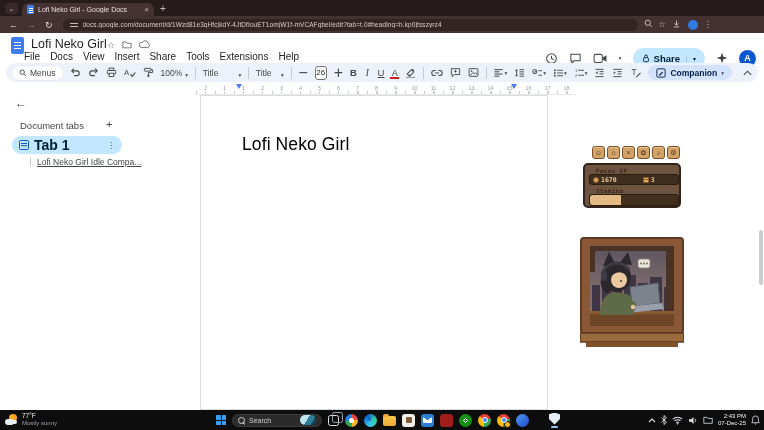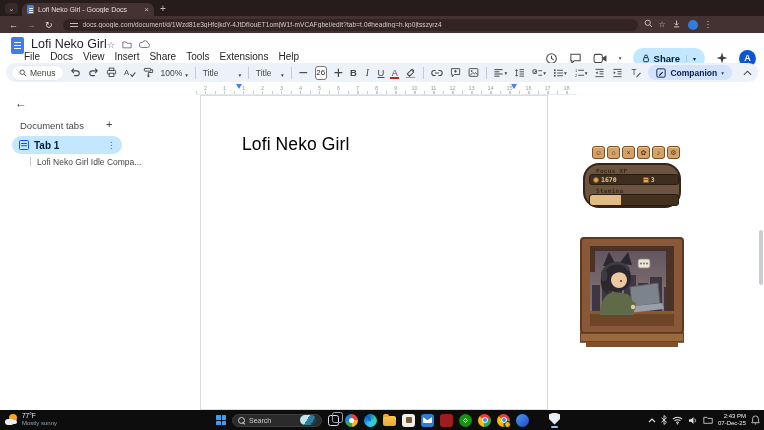--- a/index.html
+++ b/index.html
@@ -69,45 +69,45 @@
   #tb-collapse{margin-left:4px;}
 
   
   #back-arrow{left:15px;top:96px;font-size:12px;color:#444746;}
   #sb-title{left:20px;top:120px;font-size:9.5px;font-weight:400;color:#444746;}
   #sb-add{left:106px;top:118px;font-size:11px;color:#444746;}
   #tab-pill{left:12px;top:136px;width:110px;height:18px;background:#c2e7ff;border-radius:10px;
     display:flex;align-items:center;padding:0 7px;box-sizing:border-box;gap:5px;}
   #tab-pill-icon{width:8px;height:8px;border:1.2px solid #0b57d0;border-radius:1.5px;position:relative;}
   #tab-pill-icon::after{content:"";position:absolute;left:1px;top:2px;width:6px;height:1px;background:#0b57d0;box-shadow:0 2.2px 0 #0b57d0;}
-  #tab-pill-label{font-size:10px;font-weight:700;color:#001d35;flex:1;}
+  #tab-pill-label{font-size:14px;font-weight:700;color:#001d35;flex:1;}
   #tab-kebab{font-size:8px;color:#444746;}
   #outline-rail{left:30px;top:157px;width:1px;height:9px;background:#c4c7cc;}
-  #outline-item{left:37px;top:157px;font-size:8.5px;color:#444746;}
+  #outline-item{left:37px;top:157px;font-size:8.5px;color:#444746;text-decoration:underline;}
 
   
   #ruler{left:196px;top:84px;width:380px;height:10px;background:#fff;border-bottom:1px solid #e7e8eb;}
   #ruler-ticks{position:absolute;left:0;bottom:0;width:100%;height:3px;
     background:repeating-linear-gradient(to right,#c9ccd1 0 1px,transparent 1px 9.5px);}
   #ruler-nums{position:absolute;left:0;top:0;width:100%;display:flex;}
   #ruler-nums span{flex:0 0 19px;text-align:center;font-size:5.5px;color:#9aa0a6;line-height:8px;}
   .ruler-marker{top:84px;width:0;height:0;border-left:3px solid transparent;border-right:3px solid transparent;
     border-top:5px solid #4a7fe8;}
   #page{left:200px;top:95px;width:348px;height:315px;background:#fff;border:1px solid #dadce0;box-sizing:border-box;}
   #doc-heading{position:absolute;left:41px;top:37px;font-size:17.5px;color:#000;line-height:1.33;letter-spacing:.1px;}
   #doc-scrollbar{right:1px;top:230px;width:4px;height:55px;background:#c9cdd2;border-radius:2px;}
 
   
   #pix-buttons{left:592px;top:146px;display:flex;gap:2px;}
   .pix-btn{width:13px;height:13px;background:#d2a368;border:1.5px solid #7a4f28;border-radius:3px;
     box-sizing:border-box;display:flex;align-items:center;justify-content:center;
     box-shadow:inset 0 1px 0 #e9c894;}
   .pix-btn span{font-size:7px;line-height:7px;color:#5a3414;}
   #pix-panel{left:583px;top:163px;width:98px;height:45px;background:#6d5440;border:2px solid #33231a;
-    border-radius:16px;box-sizing:border-box;}
+    border-radius:5px;box-sizing:border-box;}
   #pix-panel-title{position:absolute;left:11px;top:2px;font-family:"DejaVu Sans Mono",monospace;
     font-size:6px;font-weight:700;color:#3a2817;letter-spacing:.3px;}
   #pix-value-bar{position:absolute;left:4px;top:9px;width:90px;height:11px;background:#3f2e1e;
     border:1px solid #291c10;border-radius:3px;display:flex;align-items:center;padding:0 3px;box-sizing:border-box;}
   .pix-coin{width:6px;height:6px;border-radius:50%;background:#dfa95c;border:1px solid #8a5f2a;box-sizing:border-box;}
   .pix-num{font-family:"DejaVu Sans Mono",monospace;font-size:6.5px;font-weight:700;color:#e7c693;margin-left:2px;}
   .pix-gift{width:6px;height:6px;background:#dfa95c;border:1px solid #8a5f2a;border-radius:1px;box-sizing:border-box;margin-left:26px;position:relative;}
   .pix-gift::after{content:"";position:absolute;left:0;top:1.5px;width:4px;height:1px;background:#8a5f2a;}
   #pix-stamina-label{position:absolute;left:11px;top:22px;font-family:"DejaVu Sans Mono",monospace;
     font-size:6px;font-weight:700;color:#3a2817;letter-spacing:.3px;}

